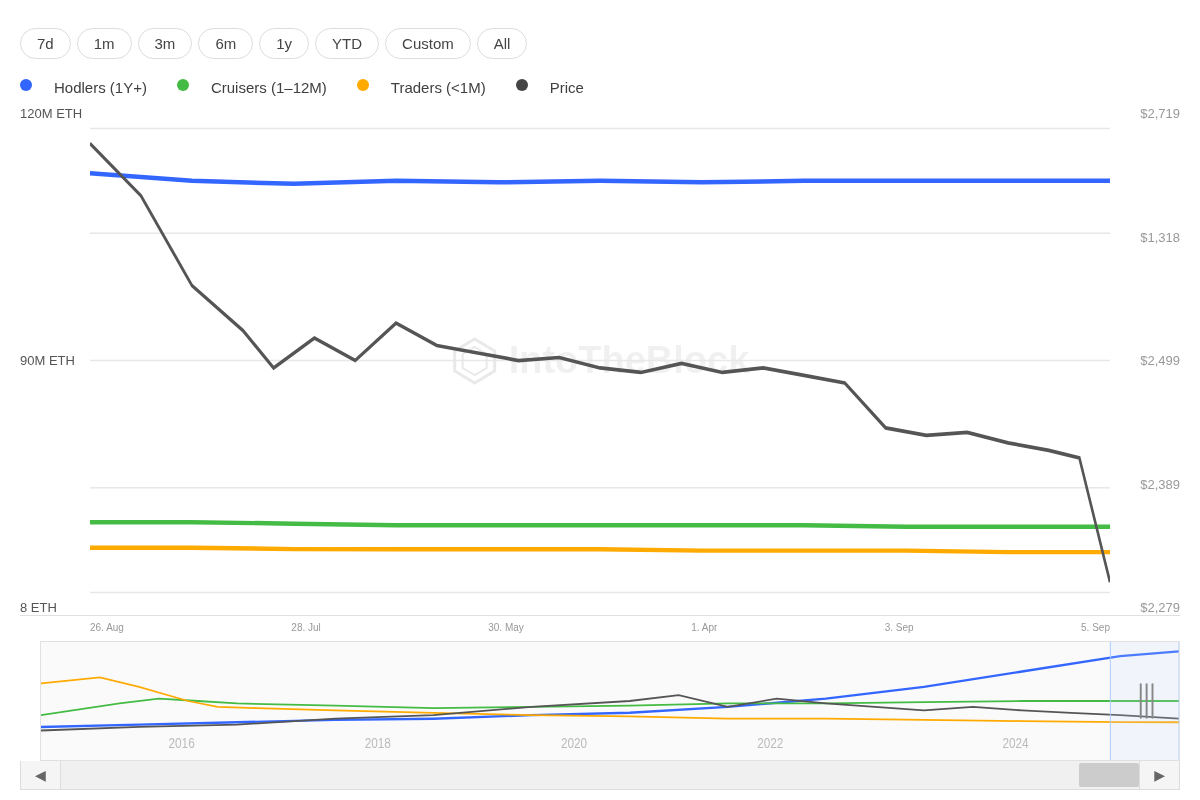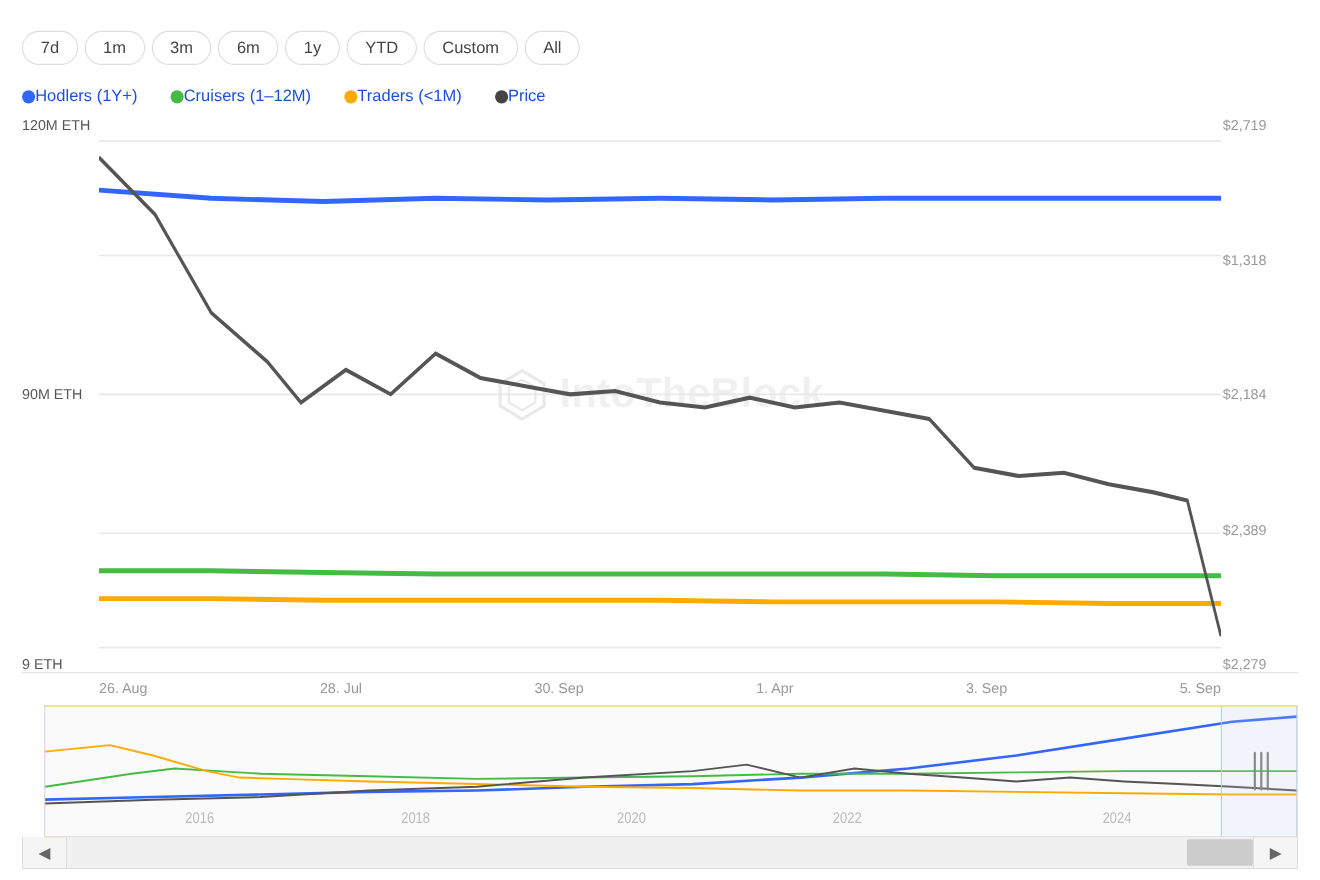--- a/index.html
+++ b/index.html
@@ -40,24 +40,24 @@
 
     
     .legend {
       display: flex;
       gap: 30px;
       margin-bottom: 10px;
       align-items: center;
     }
     .legend-item {
       display: flex;
-      align-items: center;
-      gap: 0;
+      align-items: flex-start;
+      gap: 22px;
       font-size: 15px;
-      color: #1d4ed8;
+      color: #404040;
     }
     .legend-dot {
       width: 12px;
       height: 12px;
       border-radius: 50%;
     }
 
     
     .chart-wrapper {
       flex: 1;
@@ -86,28 +86,28 @@
     }
     .y-label-left {
       font-size: 13px;
       color: #555;
       font-weight: 500;
     }
 
     
     .y-axis-right {
       position: absolute;
-      right: 16px;
+      right: 0;
       top: 0;
       height: 100%;
       width: 65px;
       display: flex;
       flex-direction: column;
       justify-content: space-between;
-      align-items: center;
+      align-items: flex-end;
       pointer-events: none;
     }
     .y-label-right {
       font-size: 13px;
       color: #999;
     }
 
     
     .chart-svg {
       position: absolute;
@@ -117,21 +117,21 @@
       bottom: 0;
       width: calc(100% - 140px);
       height: 100%;
     }
 
     
     .x-axis {
       display: flex;
       justify-content: space-between;
       padding: 6px 70px;
-      font-size: 13px;
+      font-size: 10px;
       color: #999;
     }
 
     
     .watermark {
       position: absolute;
       top: 50%;
       left: 50%;
       transform: translate(-50%, -50%);
       font-size: 38px;
@@ -143,21 +143,21 @@
       display: flex;
       align-items: center;
       gap: 10px;
     }
 
     
     .overview-chart {
       height: 120px;
       position: relative;
       border: 1px solid #e0e0e0;
-      background: #eab308;
+      background: #5eead4;
       margin-top: 2px;
       margin-left: 20px;
     }
 
     .overview-svg {
       width: 100%;
       height: 100%;
     }
 
     
@@ -241,27 +241,27 @@
         <svg width="48" height="48" viewBox="0 0 48 48" style="opacity:0.18;">
           <polygon points="24,2 44,14 44,34 24,46 4,34 4,14" fill="none" stroke="#888" stroke-width="3"></polygon>
           <polygon points="24,10 36,17 36,31 24,38 12,31 12,17" fill="none" stroke="#888" stroke-width="2"></polygon>
         </svg>
         <span>IntoTheBlock</span>
       </div>
 
       <div class="y-axis-left">
         <span class="y-label-left">120M ETH</span>
         <span class="y-label-left">90M ETH</span>
-        <span class="y-label-left">9 ETH</span>
+        <span class="y-label-left">8 ETH</span>
       </div>
 
       <div class="y-axis-right">
         <span class="y-label-right">$2,719</span>
         <span class="y-label-right">$1,318</span>
-        <span class="y-label-right">$2,184</span>
+        <span class="y-label-right">$2,499</span>
         <span class="y-label-right">$2,389</span>
         <span class="y-label-right">$2,279</span>
       </div>
 
       <svg class="chart-svg" viewBox="0 0 1000 340" preserveAspectRatio="none">
 
         <line x1="0" y1="15" x2="1000" y2="15" stroke="#e8e8e8" stroke-width="1"></line>
         <line x1="0" y1="85" x2="1000" y2="85" stroke="#e8e8e8" stroke-width="1"></line>
         <line x1="0" y1="170" x2="1000" y2="170" stroke="#e8e8e8" stroke-width="1"></line>
         <line x1="0" y1="255" x2="1000" y2="255" stroke="#e8e8e8" stroke-width="1"></line>
@@ -298,21 +298,21 @@
                   900,225
                   940,230
                   970,235
                   1000,318" fill="none" stroke="#555555" stroke-width="2.5"></polyline>
       </svg>
     </div>
 
     <div class="x-axis">
       <span>26. Aug</span>
       <span>28. Jul</span>
-      <span>30. Sep</span>
+      <span>30. May</span>
       <span>1. Apr</span>
       <span>3. Sep</span>
       <span>5. Sep</span>
     </div>
 
     <div class="overview-chart">
       <svg class="overview-svg" viewBox="0 0 1160 100" preserveAspectRatio="none">
 
         <rect width="1160" height="100" fill="#fafafa"></rect>
 

